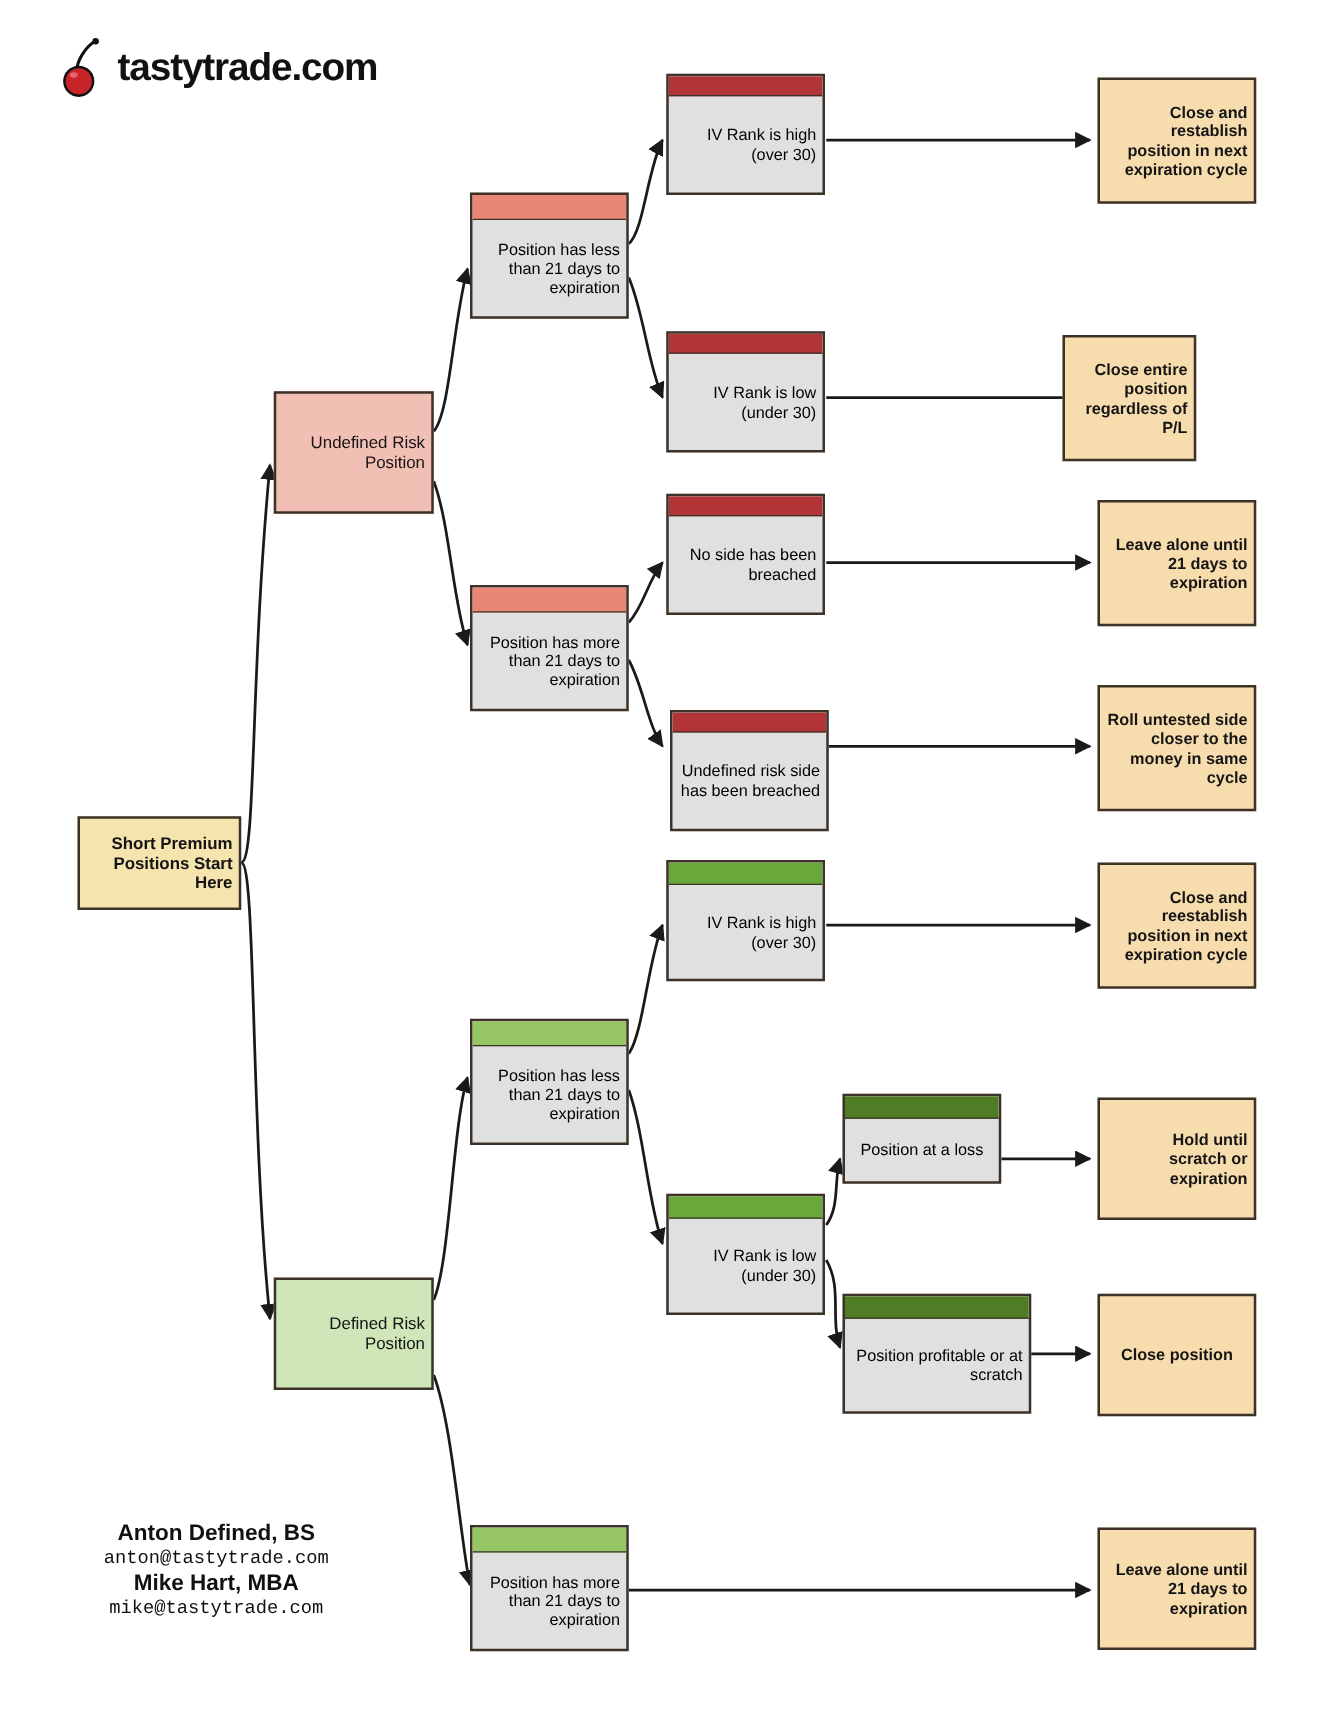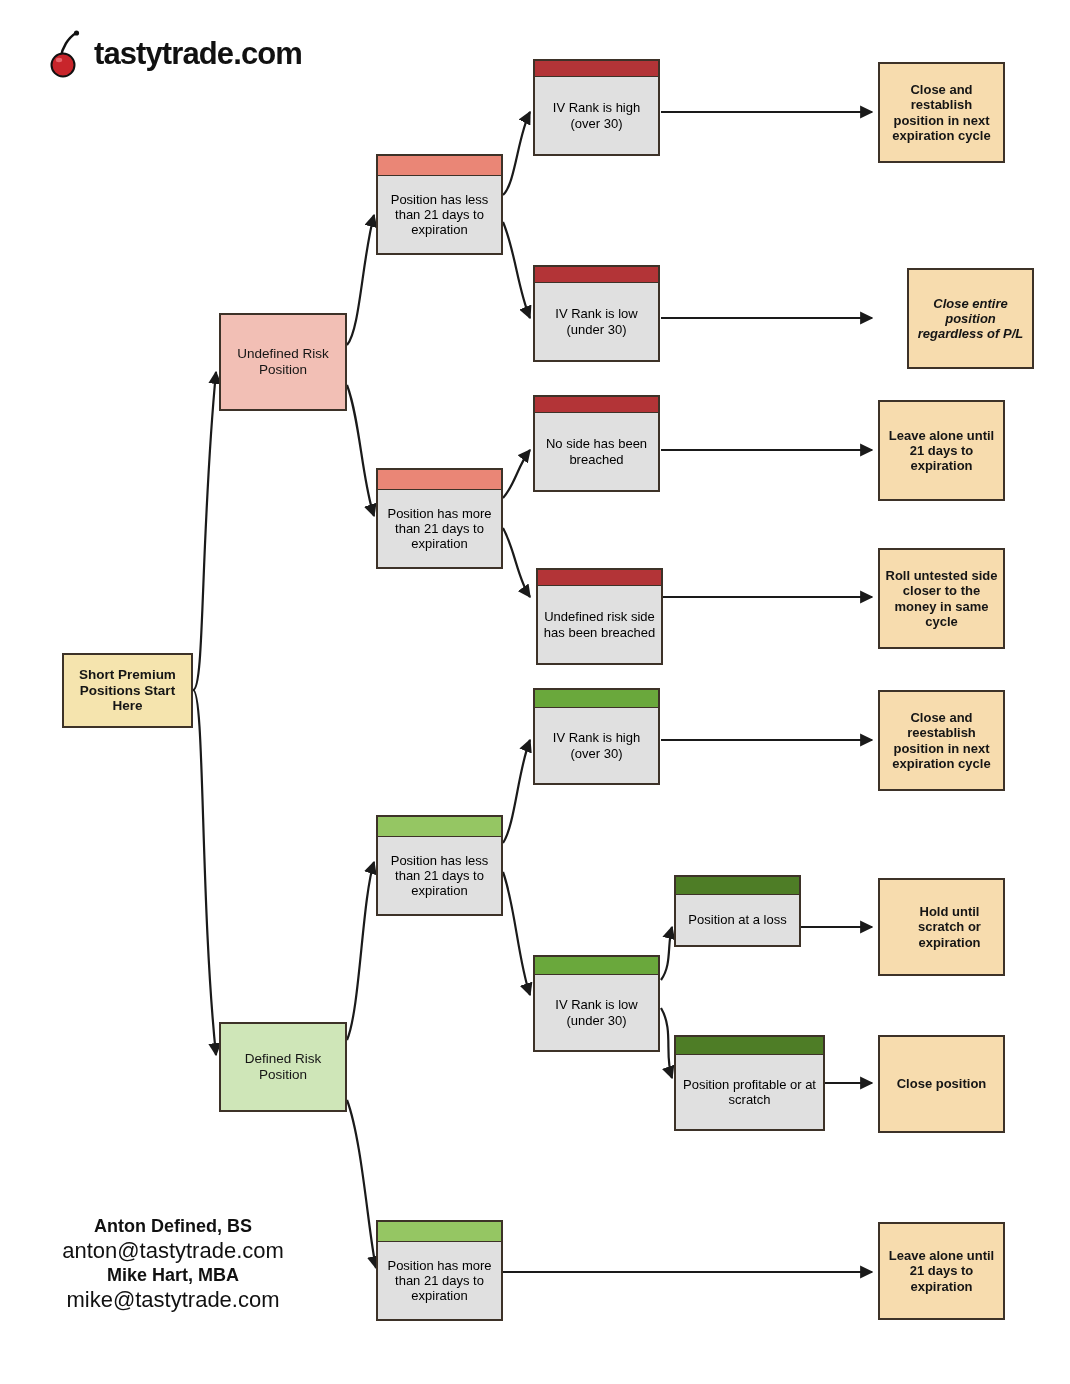--- a/index.html
+++ b/index.html
@@ -42,21 +42,21 @@
   }
   .node .body {
     flex: 1 1 auto;
     display: flex;
     align-items: center;
     justify-content: center;
     text-align: center;
     padding: 2px 5px;
     line-height: 1.18;
   }
-  .node .body span { display: block; }
+  .node .body span { display: block; text-align: right; }
 
   .n-plain { background: #e0e0e0; }
   .n-start {
     background: #f5e4ae;
     font-weight: bold;
     color: #151515;
   }
   .n-undef {
     background: #f2bfb5;
     color: #151515;
@@ -90,21 +90,21 @@
   #credits {
     position: absolute;
     left: 48px;
     top: 1215;
     width: 250px;
     text-align: center;
     color: #111111;
     line-height: 1.22;
   }
   #credits .nm { font-weight: bold; font-size: 18px; }
-  #credits .em { font-size: 22px; }
+  #credits .em { font-size: 15px; font-family: Liberation Mono, monospace; }
 </style>
 </head>
 <body>
 
 <div id="page">
   <div id="canvas">
 
     <svg class="edges" viewBox="0 0 1070 1384">
       <defs>
         <marker id="arrow" viewBox="0 0 10 10" refX="9" refY="5" markerWidth="6" markerHeight="6" orient="auto-start-reverse">
@@ -256,21 +256,21 @@
         <span>Position profitable or at scratch</span>
       </div>
     </div>
 
     <div class="node n-out sz-12" style="left:878px; top:62px; width:127px; height:101px;">
       <div class="body">
         <span>Close and restablish position in next expiration cycle</span>
       </div>
     </div>
 
-    <div class="node n-out sz-12" style="left:907px; top:268px; width:127px; height:101px;font-style:italic;">
+    <div class="node n-out sz-12" style="left:850px; top:268px; width:107px; height:101px;">
       <div class="body">
         <span>Close entire position regardless of P/L</span>
       </div>
     </div>
 
     <div class="node n-out sz-12" style="left:878px; top:400px; width:127px; height:101px;">
       <div class="body">
         <span>Leave alone until 21 days to expiration</span>
       </div>
     </div>

